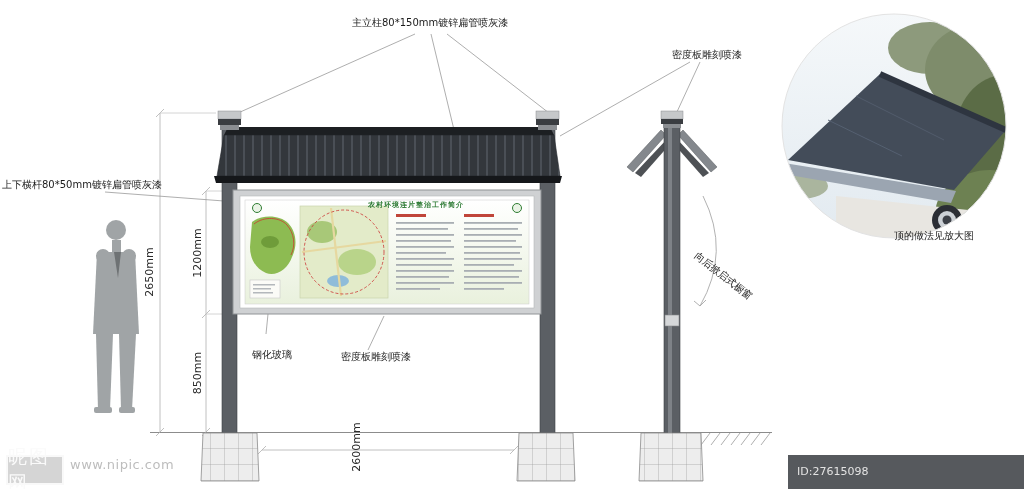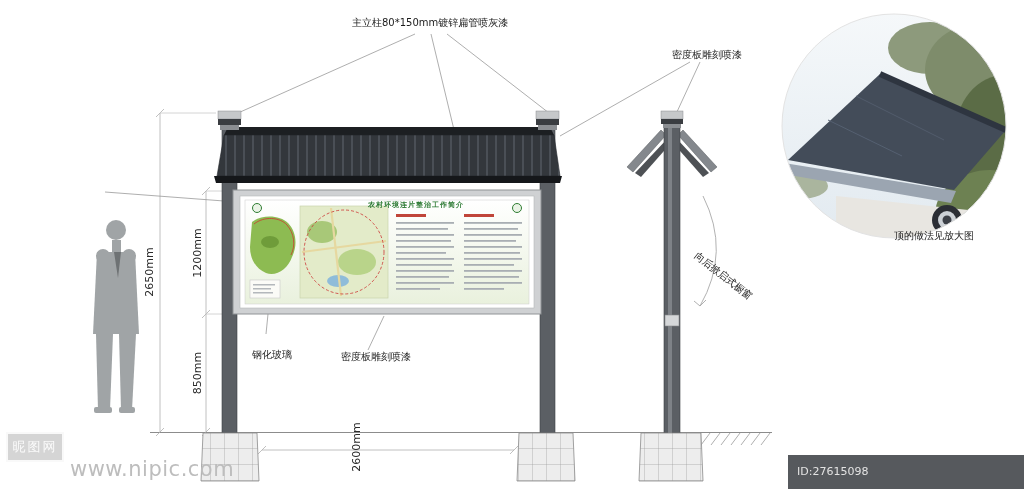--- a/index.html
+++ b/index.html
@@ -5,24 +5,24 @@
   *{box-sizing:border-box;margin:0;padding:0}
   body{background:#ffffff;font-family:"DejaVu Sans","Liberation Sans",sans-serif}
   .canvas{position:relative;width:1024px;height:489px;background:#fff;overflow:hidden}
   .svg-layer{position:absolute;left:0;top:0;z-index:1}
   .lbl{position:absolute;font-size:10px;color:#1a1a1a;white-space:nowrap;z-index:3}
   .dim{position:absolute;width:60px;height:14px;font-size:11px;color:#2b2b2b;text-align:center;
        white-space:nowrap;transform:rotate(-90deg);z-index:3}
   .rot-label{transform:rotate(38deg);transform-origin:left top}
   .poster-title{position:absolute;left:368px;top:200px;width:164px;text-align:left;font-size:7px;
        font-weight:bold;color:#2c7a33;letter-spacing:1px;z-index:3}
-  .wm-box{position:absolute;left:6px;top:432px;width:58px;height:30px;display:flex;align-items:center;
+  .wm-box{position:absolute;left:6px;top:455px;width:58px;height:30px;display:flex;align-items:center;
        justify-content:center;background:rgba(150,150,150,.40);border:2px solid rgba(255,255,255,.85);
-       color:#fafafa;font-size:13px;letter-spacing:2px;z-index:3}
-  .wm-url{position:absolute;left:70px;top:457px;font-size:21px;color:#bdbdbd;letter-spacing:.5px;z-index:3}
+       color:#fafafa;font-size:19px;letter-spacing:2px;z-index:3}
+  .wm-url{position:absolute;left:70px;top:457px;font-size:13px;color:#bdbdbd;letter-spacing:.5px;z-index:3}
   .footer-bar{position:absolute;left:788px;top:455px;width:236px;height:34px;background:#56595d;
        color:#e3e3e3;font-size:11px;line-height:34px;padding-left:9px;z-index:4}
 </style>
 </head>
 <body>
 
 <div class="canvas">
 
 <svg class="svg-layer" width="1024" height="489" viewBox="0 0 1024 489">
   <defs>
@@ -231,20 +231,21 @@
       <polygon points="836,196 1007,214 1007,241 836,241" fill="#e8e6e1"></polygon>
       <circle cx="947" cy="220" r="15" fill="#2b2e34"></circle>
       <circle cx="947" cy="220" r="9" fill="#ccd1d6"></circle>
       <circle cx="947" cy="220" r="4.5" fill="#3c4047"></circle>
     </g>
     <circle cx="894" cy="126" r="112" fill="none" stroke="#e3e3e3" stroke-width="1"></circle>
   </g>
 </svg>
 
 <div class="lbl" style="left:352px;top:16px">主立柱80*150mm镀锌扁管喷灰漆</div>
+<div class="lbl" style="left:2px;top:178px">上下横杆80*50mm镀锌扁管喷灰漆</div>
 <div class="lbl" style="left:672px;top:48px">密度板雕刻喷漆</div>
 <div class="lbl" style="left:894px;top:229px">顶的做法见放大图</div>
 <div class="lbl rot-label" style="left:700px;top:249px">向后掀启式橱窗</div>
 <div class="lbl" style="left:252px;top:348px">钢化玻璃</div>
 <div class="lbl" style="left:341px;top:350px">密度板雕刻喷漆</div>
 
 <div class="dim" style="left:120px;top:265px">2650mm</div>
 <div class="dim" style="left:168px;top:246px">1200mm</div>
 <div class="dim" style="left:168px;top:366px">850mm</div>
 <div class="dim" style="left:327px;top:440px">2600mm</div>

